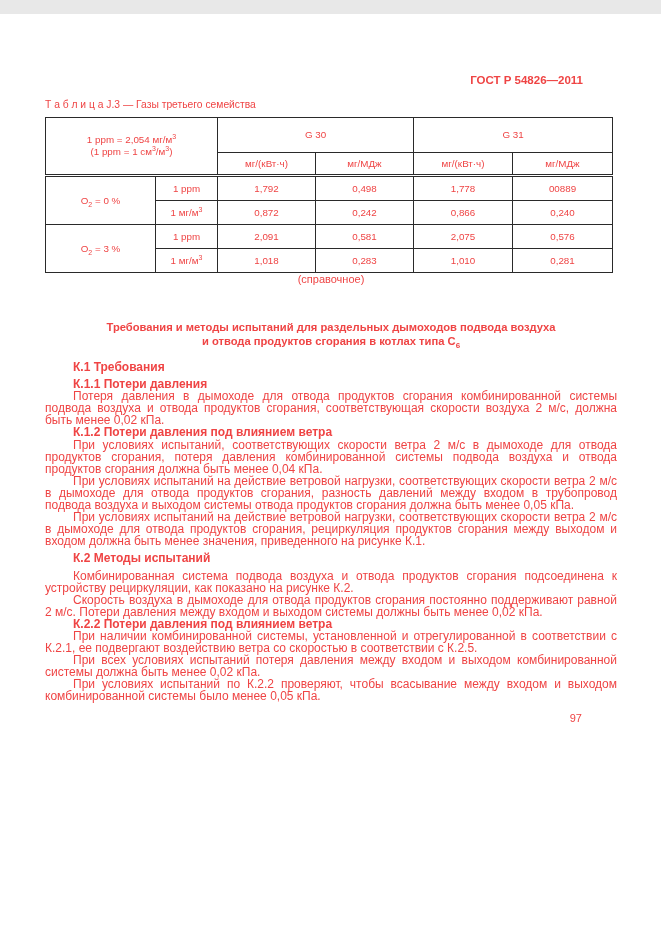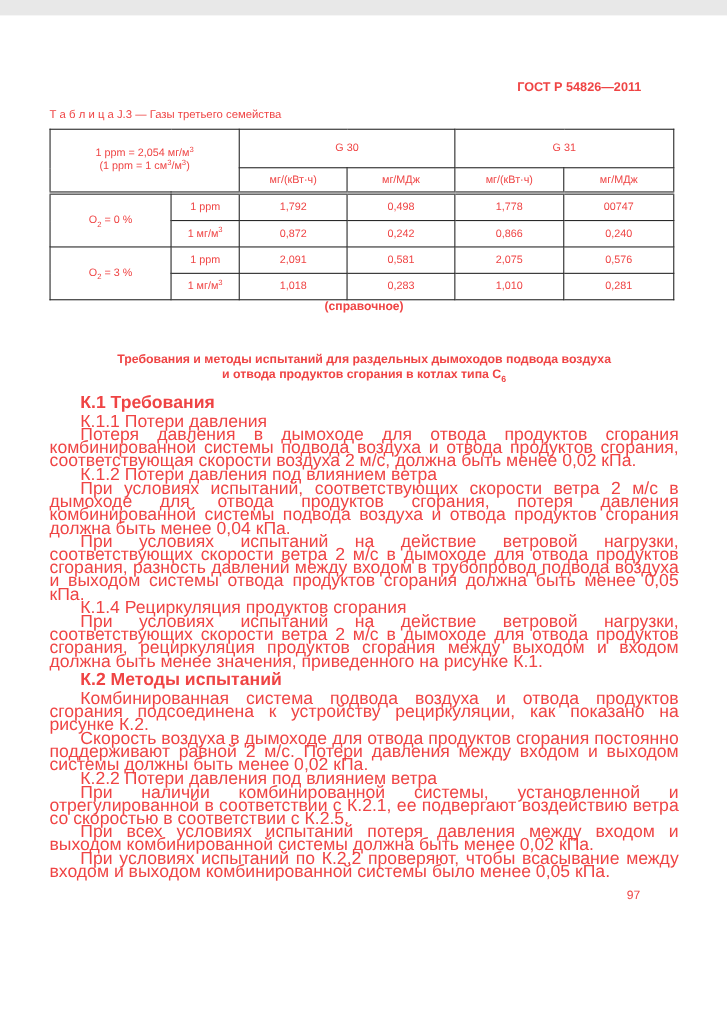--- a/index.html
+++ b/index.html
@@ -56,47 +56,47 @@
   
   .appendix-name {
     margin-top: 128px;
     text-align: center;
     font-weight: bold;
     font-size: 11px;
     line-height: 13px;
   }
   .appendix-kind {
     text-align: center;
-    font-weight: bold;
+    font-weight: normal;
     font-size: 11px;
     line-height: 13px;
   }
   .appendix-title {
     margin-top: 34px;
     text-align: center;
     font-weight: bold;
     font-size: 11.2px;
     line-height: 14px;
   }
   .appendix-title sub { font-size: 8px; line-height: 0; }
   
   .content {
     margin-top: 13px;
-    font-size: 16px;
+    font-size: 12px;
     line-height: 12.1px;
     text-align: justify;
   }
   .content .sec-h1 {
     font-weight: bold;
     text-indent: 28px;
     margin: 5px 0 5px 0;
     text-align: left;
   }
   .content .sec-h2 {
-    font-weight: normal;
+    font-weight: bold;
     text-indent: 28px;
     margin: 0;
     text-align: left;
   }
   .content p.para {
     margin: 0;
     text-indent: 28px;
   }
   
   .page-number {
@@ -139,21 +139,21 @@
         <td class="dbl">мг/(кВт·ч)</td>
         <td class="dbl">мг/МДж</td>
       </tr>
 
       <tr class="body-row">
         <td rowspan="2"><span>О</span><sub>2</sub><span> = 0 %</span></td>
         <td>1 ppm</td>
         <td>1,792</td>
         <td>0,498</td>
         <td>1,778</td>
-        <td>00747</td>
+        <td>00889</td>
       </tr>
       <tr class="body-row">
         <td><span>1 мг/м</span><sup>3</sup></td>
         <td>0,872</td>
         <td>0,242</td>
         <td>0,866</td>
         <td>0,240</td>
       </tr>
 
       <tr class="body-row">
@@ -181,21 +181,20 @@
     <div><span>и отвода продуктов сгорания в котлах типа С</span><sub>6</sub></div>
   </div>
 
   <div class="content">
     <p class="sec-h1">К.1 Требования</p>
     <p class="sec-h2">К.1.1 Потери давления</p>
     <p class="para">Потеря давления в дымоходе для отвода продуктов сгорания комбинированной системы подвода воздуха и отвода продуктов сгорания, соответствующая скорости воздуха 2 м/с, должна быть менее 0,02 кПа.</p>
     <p class="sec-h2">К.1.2 Потери давления под влиянием ветра</p>
     <p class="para">При условиях испытаний, соответствующих скорости ветра 2 м/с в дымоходе для отвода продуктов сгорания, потеря давления комбинированной системы подвода воздуха и отвода продуктов сгорания должна быть менее 0,04 кПа.</p>
     <p class="para">При условиях испытаний на действие ветровой нагрузки, соответствующих скорости ветра 2 м/с в дымоходе для отвода продуктов сгорания, разность давлений между входом в трубопровод подвода воздуха и выходом системы отвода продуктов сгорания должна быть менее 0,05 кПа.</p>
-    <p class="sec-h2">К.1.4 Рециркуляция продуктов сгорания</p>
     <p class="para">При условиях испытаний на действие ветровой нагрузки, соответствующих скорости ветра 2 м/с в дымоходе для отвода продуктов сгорания, рециркуляция продуктов сгорания между выходом и входом должна быть менее значения, приведенного на рисунке К.1.</p>
     <p class="sec-h1">К.2 Методы испытаний</p>
     <p class="para">Комбинированная система подвода воздуха и отвода продуктов сгорания подсоединена к устройству рециркуляции, как показано на рисунке К.2.</p>
     <p class="para">Скорость воздуха в дымоходе для отвода продуктов сгорания постоянно поддерживают равной 2 м/с. Потери давления между входом и выходом системы должны быть менее 0,02 кПа.</p>
     <p class="sec-h2">К.2.2 Потери давления под влиянием ветра</p>
     <p class="para">При наличии комбинированной системы, установленной и отрегулированной в соответствии с К.2.1, ее подвергают воздействию ветра со скоростью в соответствии с К.2.5.</p>
     <p class="para">При всех условиях испытаний потеря давления между входом и выходом комбинированной системы должна быть менее 0,02 кПа.</p>
     <p class="para">При условиях испытаний по К.2.2 проверяют, чтобы всасывание между входом и выходом комбинированной системы было менее 0,05 кПа.</p>
   </div>
 

